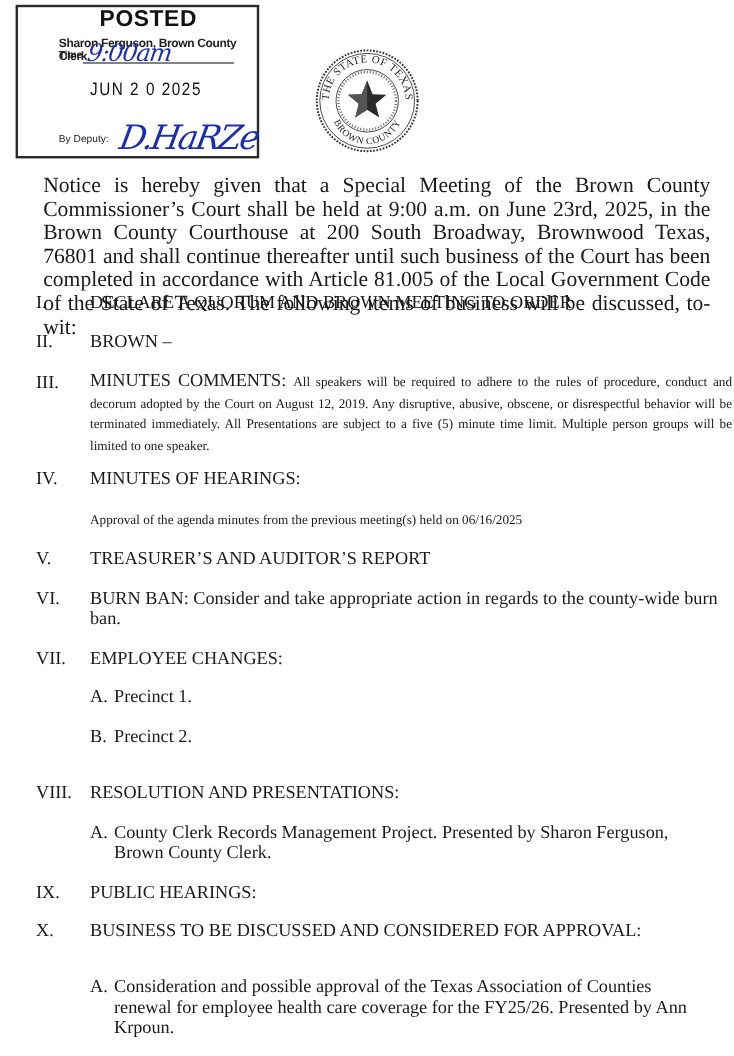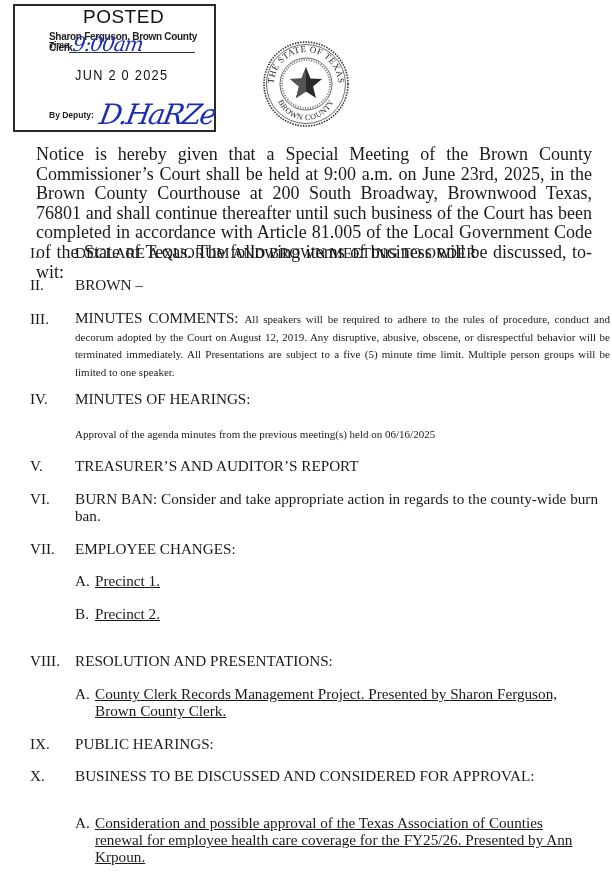--- a/index.html
+++ b/index.html
@@ -1,48 +1,48 @@
 <!DOCTYPE html>
 <html><head>
 <meta charset="utf-8">
 <style>
   html, body { margin: 0; padding: 0; background: #ffffff; }
   body { width: 612px; height: 880px; position: relative; overflow: hidden; color: #1a1a1a;
          font-family: "Liberation Serif", "DejaVu Serif", serif; }
   .stamp { position: absolute; left: 13px; top: 4px; width: 203px; height: 128px;
            border: 2px solid #2a2a2a; border-top-width: 2px; box-sizing: border-box; }
   .stamp-title { position: absolute; left: 68px; top: 0px; font-family: "Liberation Sans", sans-serif;
-                 font-weight: normal; font-size: 19px; letter-spacing: 0.5px; color: #111; }
+                 font-weight: bold; font-size: 19px; letter-spacing: 0.5px; color: #111; }
   .stamp-clerk { position: absolute; left: 34px; top: 25px; font-family: Liberation Sans, sans-serif;
                  font-size: 10px; font-weight: bold; color: #222; letter-spacing: -0.3px; }
   .stamp-time-label { position: absolute; left: 34px; top: 34px; font-family: "Liberation Sans", sans-serif;
                       font-size: 8.5px; font-weight: bold; color: #222; text-align: right; }
   .stamp-time-line { position: absolute; left: 54px; top: 46px; width: 126px; border-bottom: 1px solid #333; }
   .stamp-time-value { position: absolute; left: 58px; top: 26px; font-family: "DejaVu Serif", serif;
                       font-style: italic; font-size: 20px; color: #1c2fb0; letter-spacing: -1px; transform: skewX(-8deg); }
   .stamp-date { position: absolute; left: 60px; top: 60px; font-family: "Liberation Sans", sans-serif;
                 font-size: 15px; color: #111; letter-spacing: 1.5px; transform: scaleX(0.85); transform-origin: left; }
   .stamp-deputy-label { position: absolute; left: 34px; top: 104px; font-family: "Liberation Sans", sans-serif;
-                        font-size: 8.5px; font-weight: bold; color: #222; }
+                        font-size: 8.5px; font-weight: normal; color: #222; }
   .stamp-signature { position: absolute; left: 85px; top: 92px; font-family: "DejaVu Serif", serif;
                      font-style: italic; font-size: 28px; color: #1c2fb0; letter-spacing: -2px; transform: skewX(-10deg); }
 
   .seal { position: absolute; left: 262px; top: 40px; width: 88px; height: 88px; }
 
   .notice { position: absolute; left: 36px; top: 145px; width: 556px; font-size: 18px; line-height: 19.6px;
             text-align: justify; text-align-last: left; }
   .item { position: absolute; left: 30px; width: 560px; font-size: 15.2px; line-height: 17px; }
   .item .num { position: absolute; left: 0; top: 0; }
   .item .body { position: absolute; left: 45px; width: 535px; }
   .item .body.justify { text-align: justify; }
   .citizens-label { font-size: 15.2px; }
   .citizens-text { font-size: 11px; line-height: 16.5px; }
   .sub { position: absolute; left: 75px; width: 510px; font-size: 15.2px; line-height: 17px; }
   .sub .letter { position: absolute; left: 0; }
-  .sub .stext { position: absolute; left: 20px; width: 490px; text-decoration: underline; }
+  .sub .stext { position: absolute; left: 20px; width: 490px; }
   .plain { position: absolute; left: 75px; width: 520px; font-size: 11px; line-height: 17px; }
 </style>
 </head>
 <body>
 
 <div class="stamp">
   <div class="stamp-title">POSTED</div>
   <div class="stamp-clerk">Sharon Ferguson, Brown County Clerk</div>
   <div class="stamp-time-label">Time</div>
   <div class="stamp-time-line"></div>

